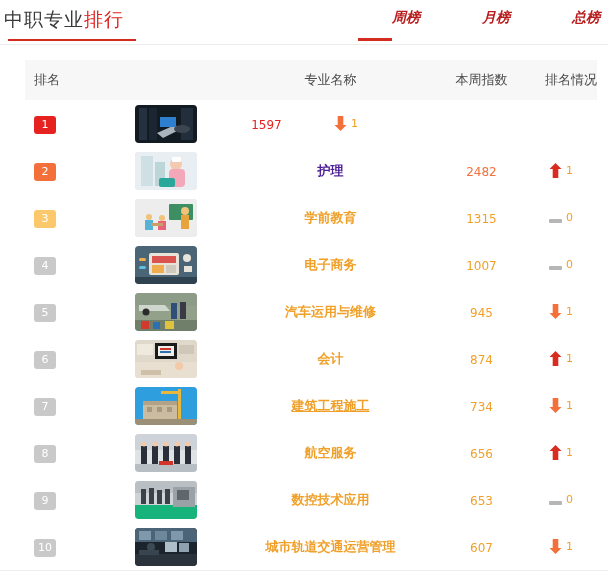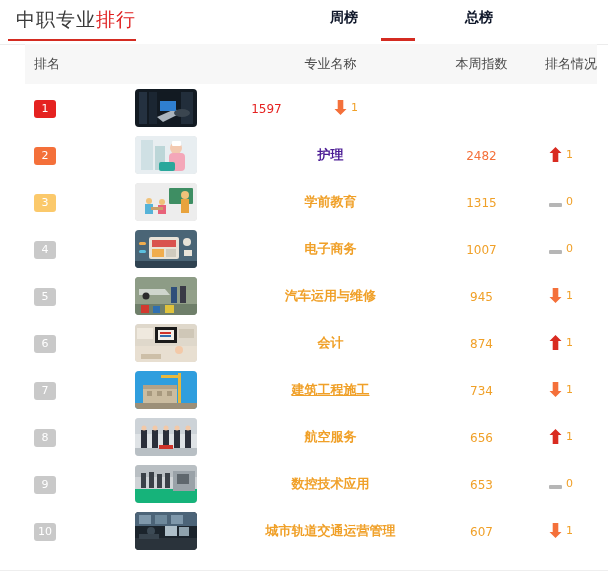--- a/index.html
+++ b/index.html
@@ -18,21 +18,21 @@
 
   
   .header {
     position: relative;
     height: 47px;
     display: flex;
     align-items: flex-start;
   }
   .brand {
     position: absolute;
-    left: 16px;
+    left: 4px;
     top: 6px;
     font-size: 19px;
     line-height: 26px;
     letter-spacing: 1px;
     font-family: "DejaVu Serif", "Liberation Serif", serif;
     white-space: nowrap;
   }
   .brand .brand-main { color: #3a3a3a; }
   .brand .brand-accent { color: #e02020; }
   .brand-underline {
@@ -54,45 +54,46 @@
 
   .tabs {
     position: absolute;
     top: 9px;
     left: 330px;
     width: 270px;
     display: flex;
   }
   .tab {
     flex: 1;
-    text-align: left;
+    text-align: right;
     font-size: 14px;
     font-weight: bold;
-    color: #0f172a;
+    color: #b91c1c;
     position: relative;
     padding-bottom: 14px;
     cursor: pointer;
     font-family: "DejaVu Sans", "Liberation Sans", sans-serif;
+    font-style: italic;
   }
   .tab.active::after {
     content: "";
     position: absolute;
     left: 50%;
     transform: translateX(-50%);
     bottom: 0;
     width: 34px;
     height: 3px;
     background: #d42b21;
   }
 
   
   .table {
     position: absolute;
     left: 25px;
-    top: 44px;
+    top: 60px;
     width: 572px;
   }
   .thead {
     display: flex;
     align-items: center;
     height: 40px;
     background: #f7f7f7;
     font-size: 13px;
     color: #4a4a4a;
     font-family: "DejaVu Sans", "Liberation Sans", sans-serif;
@@ -203,20 +204,23 @@
 <div class="header">
   <div class="brand">
     <span class="brand-main">中职专业</span><span class="brand-accent">排行</span>
   </div>
   <div class="brand-underline"></div>
   <div class="header-rule"></div>
 
   <div class="tabs">
     <div class="tab active">
       <span>周榜</span>
+    </div>
+    <div class="tab">
+      <span>月榜</span>
     </div>
     <div class="tab">
       <span>总榜</span>
     </div>
   </div>
 </div>
 
 <div class="table">
   <div class="thead">
     <div class="col-rank">排名</div>

